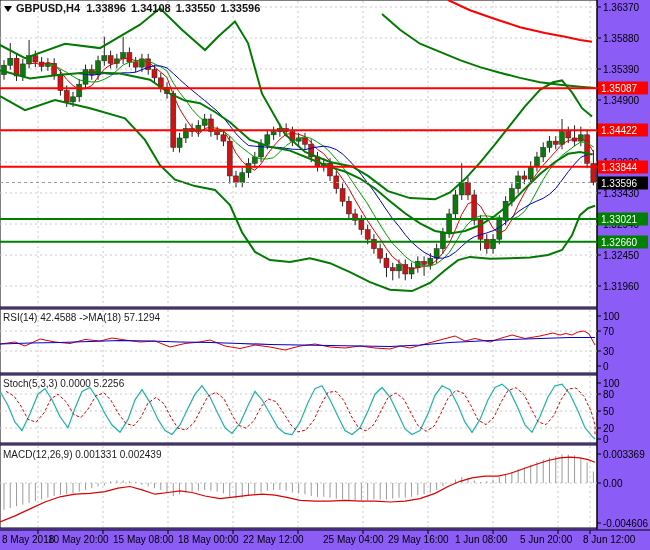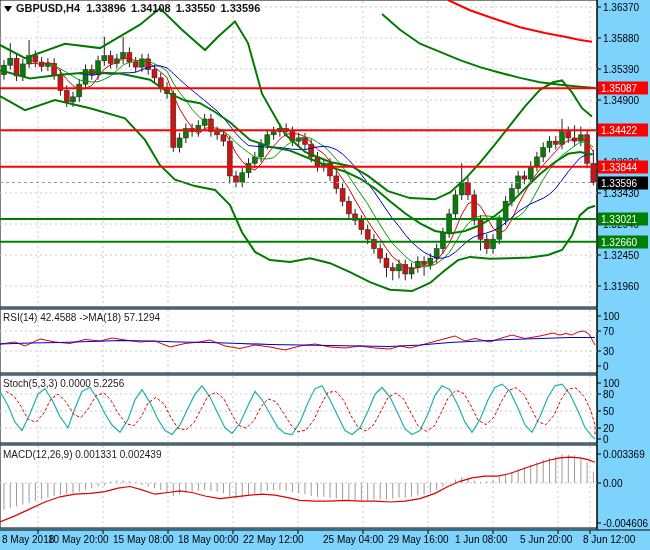--- a/index.html
+++ b/index.html
@@ -1,16 +1,16 @@
 <!DOCTYPE html>
 <html><head>
 <meta charset="utf-8">
 <style>
   html,body{margin:0;padding:0;background:#fff;}
-  #win{position:relative;width:650px;height:550px;background:#7dd3fc;overflow:hidden;
+  #win{position:relative;width:650px;height:550px;background:#8b5cf6;overflow:hidden;
        font-family:"Liberation Sans",sans-serif;}
   svg text{font-family:"Liberation Sans",sans-serif;}
   .axlab{font-size:10px;fill:#000;}
   .badgetx{font-size:10px;fill:#fff;}
   .title{font-size:10px;fill:#1a1a1a;}
   .hdr{font-size:11px;font-weight:bold;fill:#111;}
   .timelab{font-size:10px;fill:#000;}
 </style>
 </head>
 <body>

